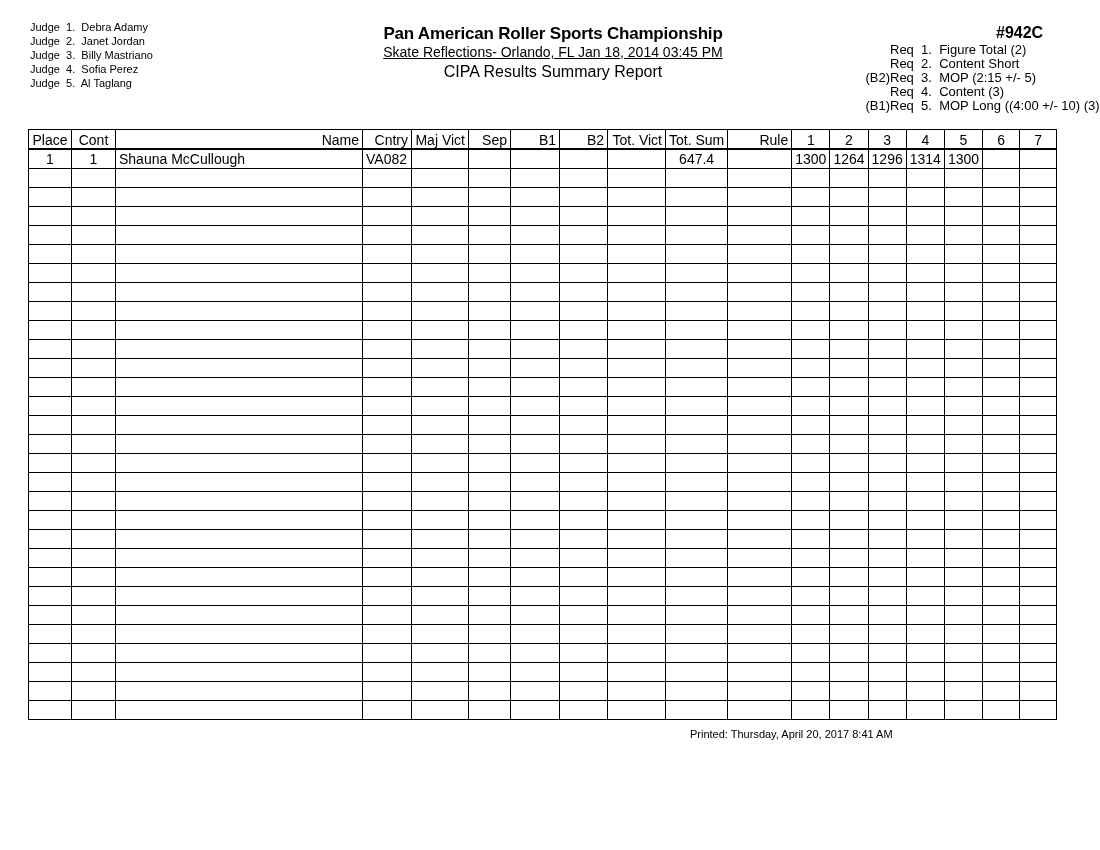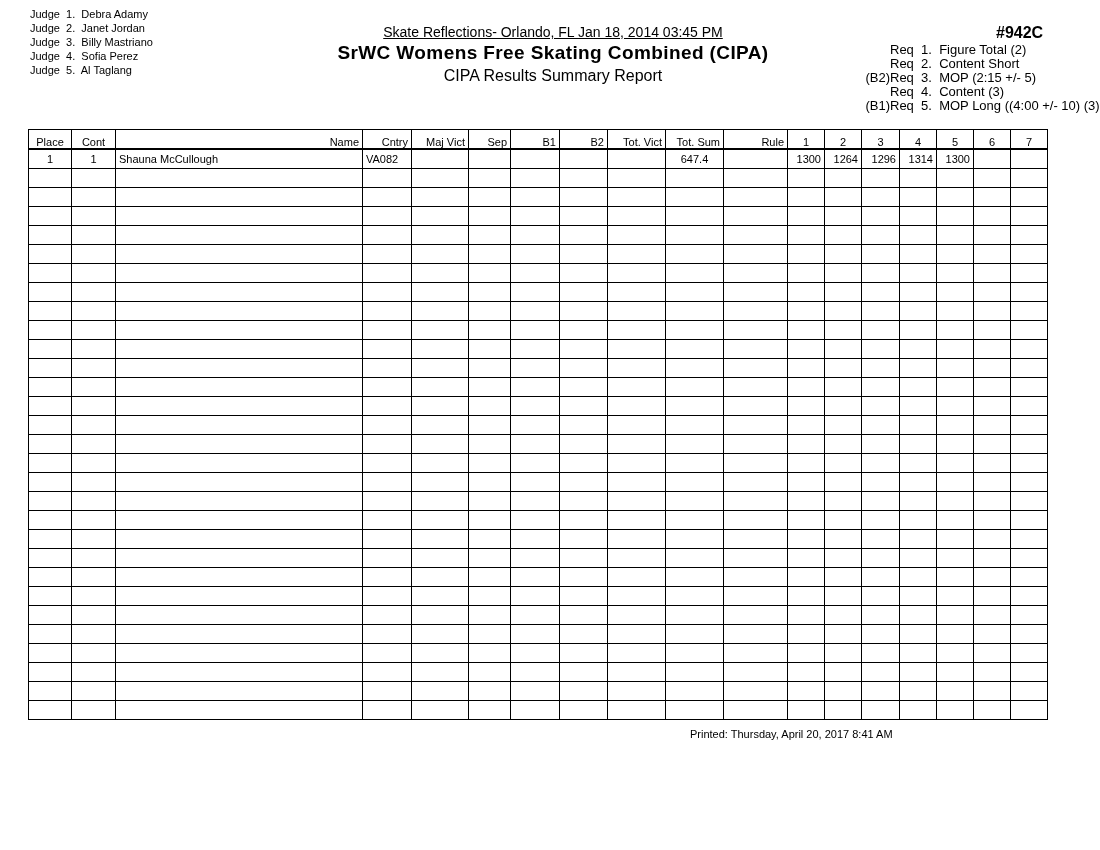--- a/index.html
+++ b/index.html
@@ -1,52 +1,52 @@
 <!DOCTYPE html>
 <html><head>
 <meta charset="utf-8">
 <style>
   html, body { margin:0; padding:0; background:#ffffff; }
   body { width:1100px; height:850px; position:relative; overflow:hidden;
          font-family:"Liberation Sans", sans-serif; color:#000; }
-  .judges { position:absolute; left:30px; top:7px; font-size:11px; line-height:14px; }
+  .judges { position:absolute; left:30px; top:20px; font-size:11px; line-height:14px; }
   .judges div { white-space:pre; }
   .header-center { position:absolute; left:300px; width:506px; top:24px; text-align:center; }
   .h-title { font-size:17px; font-weight:bold; line-height:20px; letter-spacing:-0.2px; }
   .h-venue { font-size:14px; line-height:17px;text-decoration:underline; }
   .h-event { font-size:19px; font-weight:bold; line-height:24px; letter-spacing:0.4px; }
   .h-report { font-size:16px; line-height:22px; }
   .event-no { position:absolute; left:964px; top:24px; font-size:16px; font-weight:bold;margin-left:32px; }
   .reqs { position:absolute; left:858px; top:43px; font-size:13px; line-height:14px; }
   .req { display:flex; white-space:pre; }
   .req .pre { width:32px; text-align:right; padding-right:0; }
   table.results { position:absolute; left:28px; top:129px; border-collapse:collapse;
-                  table-layout:fixed; font-size:11px; }
+                  table-layout:fixed; font-size:14px; }
   table.results td, table.results th { border:1px solid #000; height:18px; padding:0 3px;
                   overflow:hidden; white-space:nowrap; font-weight:normal; }
   table.results thead th { height:18px; border-bottom:2px solid #000; text-align:right; vertical-align:bottom; }
   table.results thead th.c { text-align:center; }
   td.c { text-align:center; }
   td.r { text-align:right;margin-top:47px; }
   .printed { position:absolute; left:690px; top:728px; font-size:11px; }
 </style>
 </head>
 <body>
 
 <div class="judges">
   <div>Judge  1.  Debra Adamy</div>
   <div>Judge  2.  Janet Jordan</div>
   <div>Judge  3.  Billy Mastriano</div>
   <div>Judge  4.  Sofia Perez</div>
   <div>Judge  5.  Al Taglang</div>
 </div>
 
 <div class="header-center">
+  <div class="h-title">Pan American Roller Sports Championship</div>
   <div class="h-venue">Skate Reflections- Orlando, FL  Jan 18, 2014  03:45 PM</div>
-  <div class="h-event">SrWC Womens Free Skating Combined (CIPA)</div>
   <div class="h-report">CIPA Results Summary Report</div>
 </div>
 
 <div class="event-no">#942C</div>
 
 <div class="reqs">
   <div class="req"><span class="pre"></span><span>Req  1.  Figure Total (2)</span></div>
   <div class="req"><span class="pre"></span><span>Req  2.  Content Short</span></div>
   <div class="req"><span class="pre">(B2)</span><span>Req  3.  MOP (2:15 +/- 5)</span></div>
   <div class="req"><span class="pre"></span><span>Req  4.  Content (3)</span></div>

